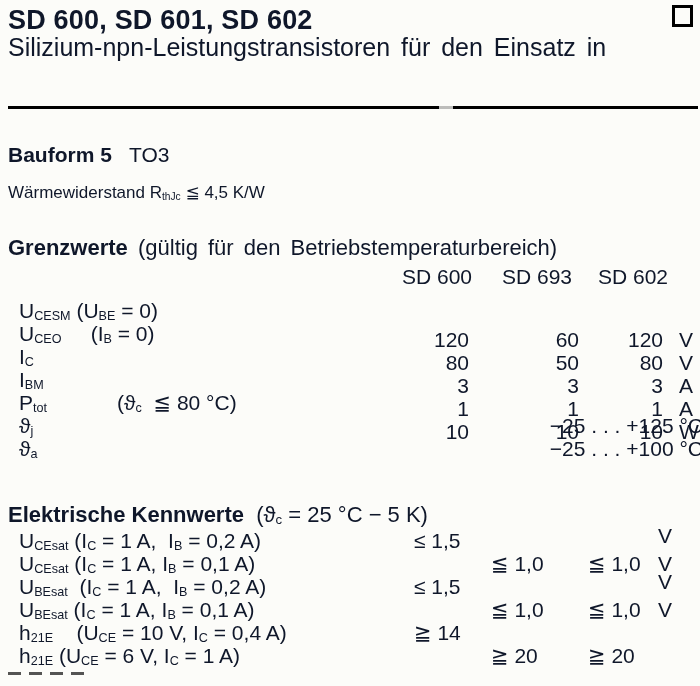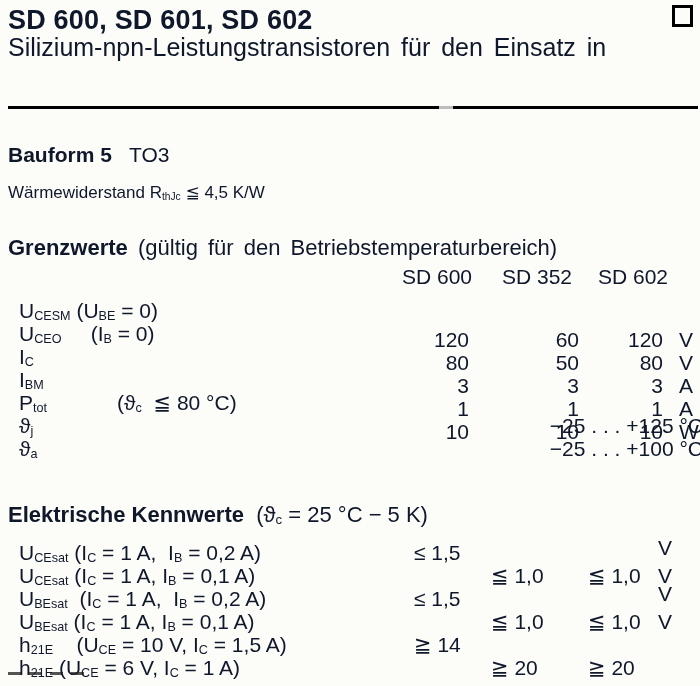--- a/index.html
+++ b/index.html
@@ -56,21 +56,21 @@
   .gw-row{grid-template-columns:383px 75px 110px 84px 48px;}
   .gw-row .label{grid-column:1;padding-left:8px;}
   .gw-row .v{text-align:right;}
   .gw-row .v1{grid-column:2;}
   .gw-row .v2{grid-column:3;}
   .gw-row .v3{grid-column:4;}
   .gw-row .unit{grid-column:5;padding-left:16px;}
   .gw-row .range{grid-column:2/6;grid-row:1;text-align:right;padding-right:8px;}
 
   
-  .kw-table{position:absolute;left:0;top:541px;width:700px;font-size:21px;}
+  .kw-table{position:absolute;left:0;top:529px;width:700px;font-size:21px;}
   .kw-row{grid-template-columns:403px 77px 97px 70px 53px;}
   .kw-row .label{grid-column:1;padding-left:8px;}
   .kw-row .c1{grid-column:2;}
   .kw-row .c2{grid-column:3;}
   .kw-row .c3{grid-column:4;}
   .kw-row .unit{grid-column:5;}
   .kw-row .unit.raised{position:relative;top:-5px;}
 
   
   .bottom-artifact{
@@ -98,21 +98,21 @@
   <div class="line thermal"><span>Wärmewiderstand R</span><span class="sub">thJc</span><span> ≦ 4,5 K/W</span></div>
 
   <div class="line gw-heading">
     <span class="bold">Grenzwerte</span><span> (gültig für den Betriebstemperaturbereich)</span>
   </div>
 
   <div class="gw-table">
     <div class="gw-header">
       <div></div>
       <div class="h h1">SD 600</div>
-      <div class="h h2">SD 352</div>
+      <div class="h h2">SD 693</div>
       <div class="h h3">SD 602</div>
       <div></div>
     </div>
     <div>
         <div class="gw-row">
     <div class="label"><span>U</span><span class="sub">CESM</span><span> (U</span><span class="sub">BE</span><span> = 0)</span></div>
     <div class="v v1">120</div>
     <div class="v v2">60</div>
     <div class="v v3">120</div>
     <div class="unit">V</div>
@@ -197,21 +197,21 @@
     <div class="unit raised">V</div>
   </div>
         <div class="kw-row">
     <div class="label"><span>U</span><span class="sub">BEsat</span><span> (I</span><span class="sub">C</span><span> = 1 A, I</span><span class="sub">B</span><span> = 0,1 A)</span></div>
     <div class="c1"></div>
     <div class="c2">≦ 1,0</div>
     <div class="c3">≦ 1,0</div>
     <div class="unit">V</div>
   </div>
         <div class="kw-row">
-    <div class="label"><span>h</span><span class="sub">21E</span><span>    (U</span><span class="sub">CE</span><span> = 10 V, I</span><span class="sub">C</span><span> = 1,5 A)</span></div>
+    <div class="label"><span>h</span><span class="sub">21E</span><span>    (U</span><span class="sub">CE</span><span> = 10 V, I</span><span class="sub">C</span><span> = 0,4 A)</span></div>
     <div class="c1">≧ 14</div>
     <div class="c2"></div>
     <div class="c3"></div>
     <div class="unit"></div>
   </div>
         <div class="kw-row">
     <div class="label"><span>h</span><span class="sub">21E</span><span> (U</span><span class="sub">CE</span><span> = 6 V, I</span><span class="sub">C</span><span> = 1 A)</span></div>
     <div class="c1"></div>
     <div class="c2">≧ 20</div>
     <div class="c3">≧ 20</div>

